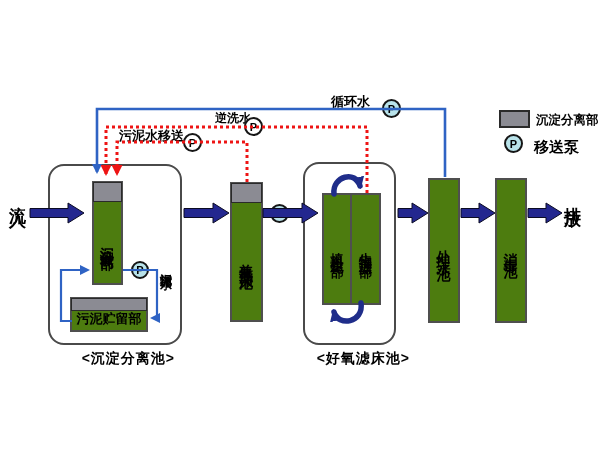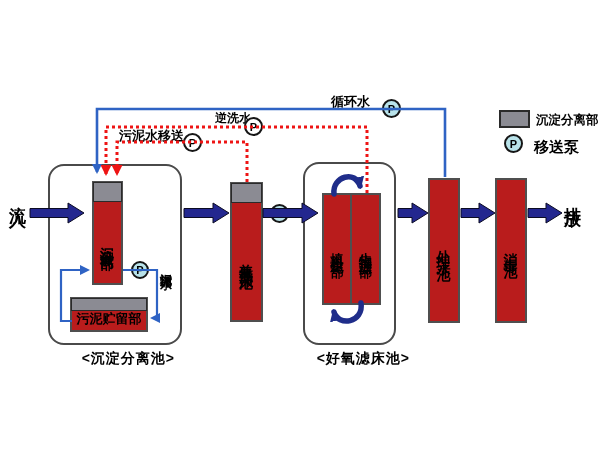--- a/index.html
+++ b/index.html
@@ -5,21 +5,21 @@
   html,body{margin:0;padding:0;background:#fff;}
   #stage{
     position:relative;width:600px;height:450px;background:#ffffff;overflow:hidden;
     font-family:"Liberation Sans","DejaVu Sans",sans-serif;color:#000;
   }
   
   .roundtank{
     position:absolute;background:#fff;border:2px solid #4a4a4a;border-radius:16px;
   }
   .column{
-    position:absolute;background:#b91c1c;border:2px solid #4f4f4f;
+    position:absolute;background:#4d7c0f;border:2px solid #4f4f4f;
     display:flex;align-items:center;justify-content:center;box-sizing:border-box;
   }
   .cap{
     position:absolute;left:-1px;top:-1px;right:-1px;height:18px;
     background:#8b8b93;border:1px solid #2a2a2a;
   }
   .vtext{
     writing-mode:vertical-rl;text-orientation:upright;
     font-weight:bold;font-size:14px;letter-spacing:3px;line-height:1;
   }

